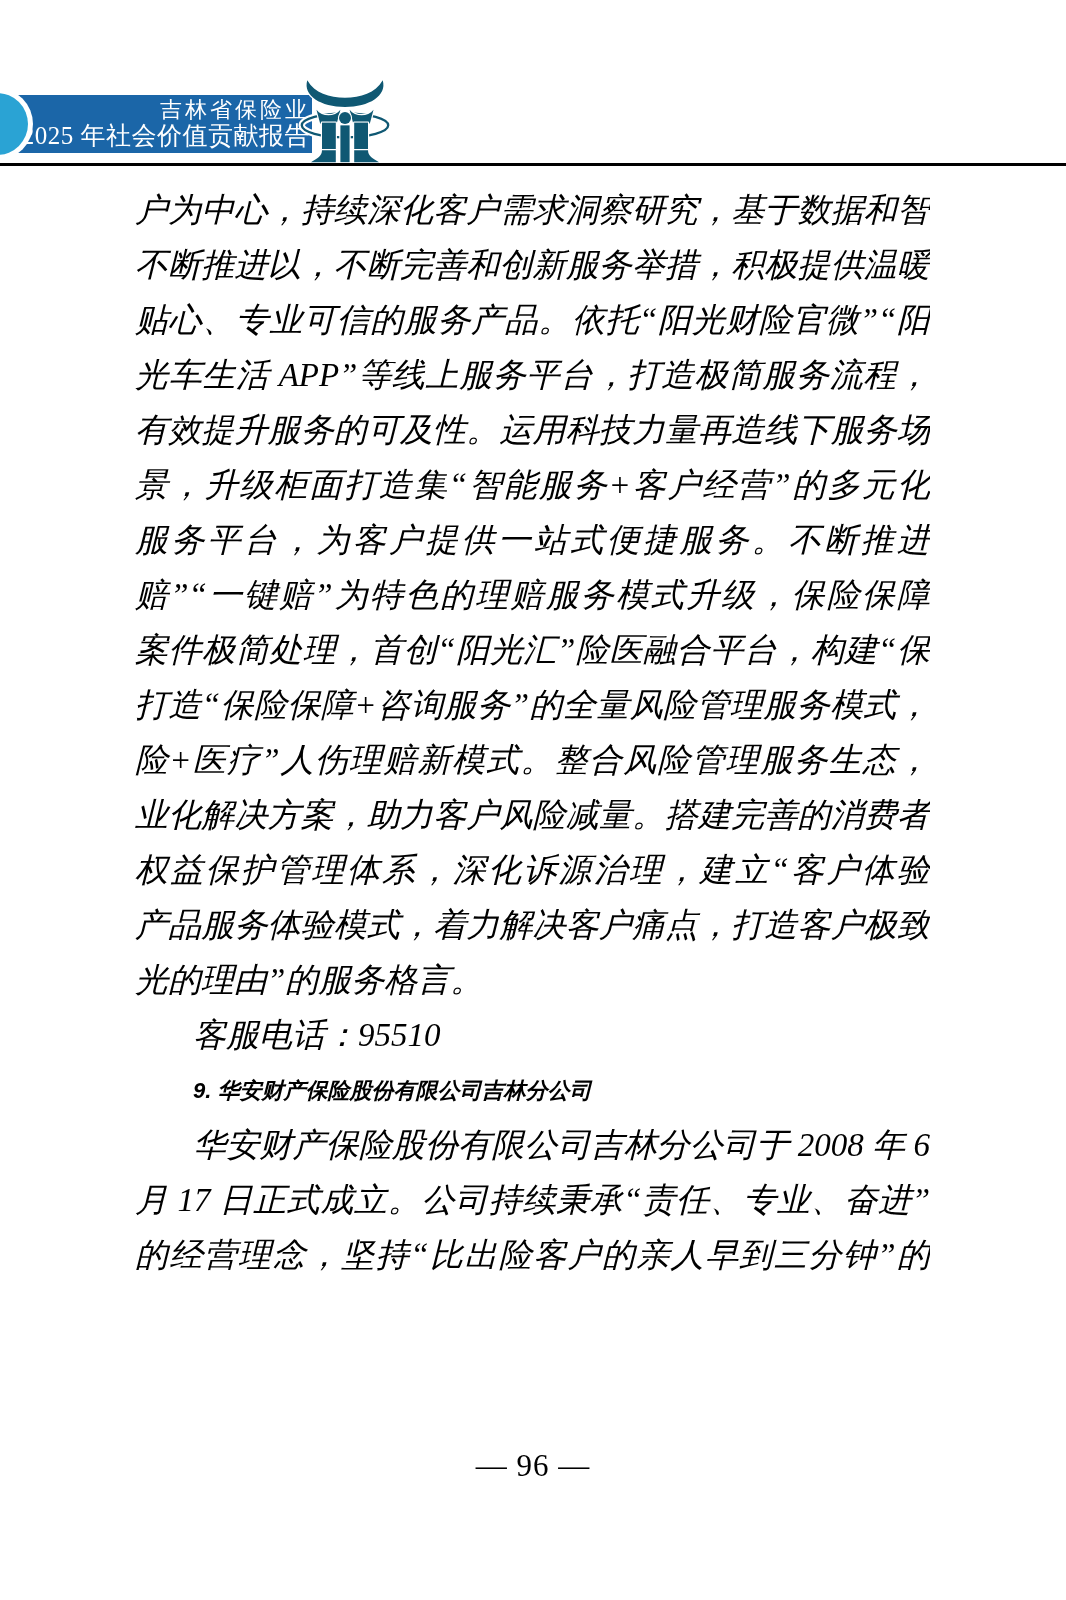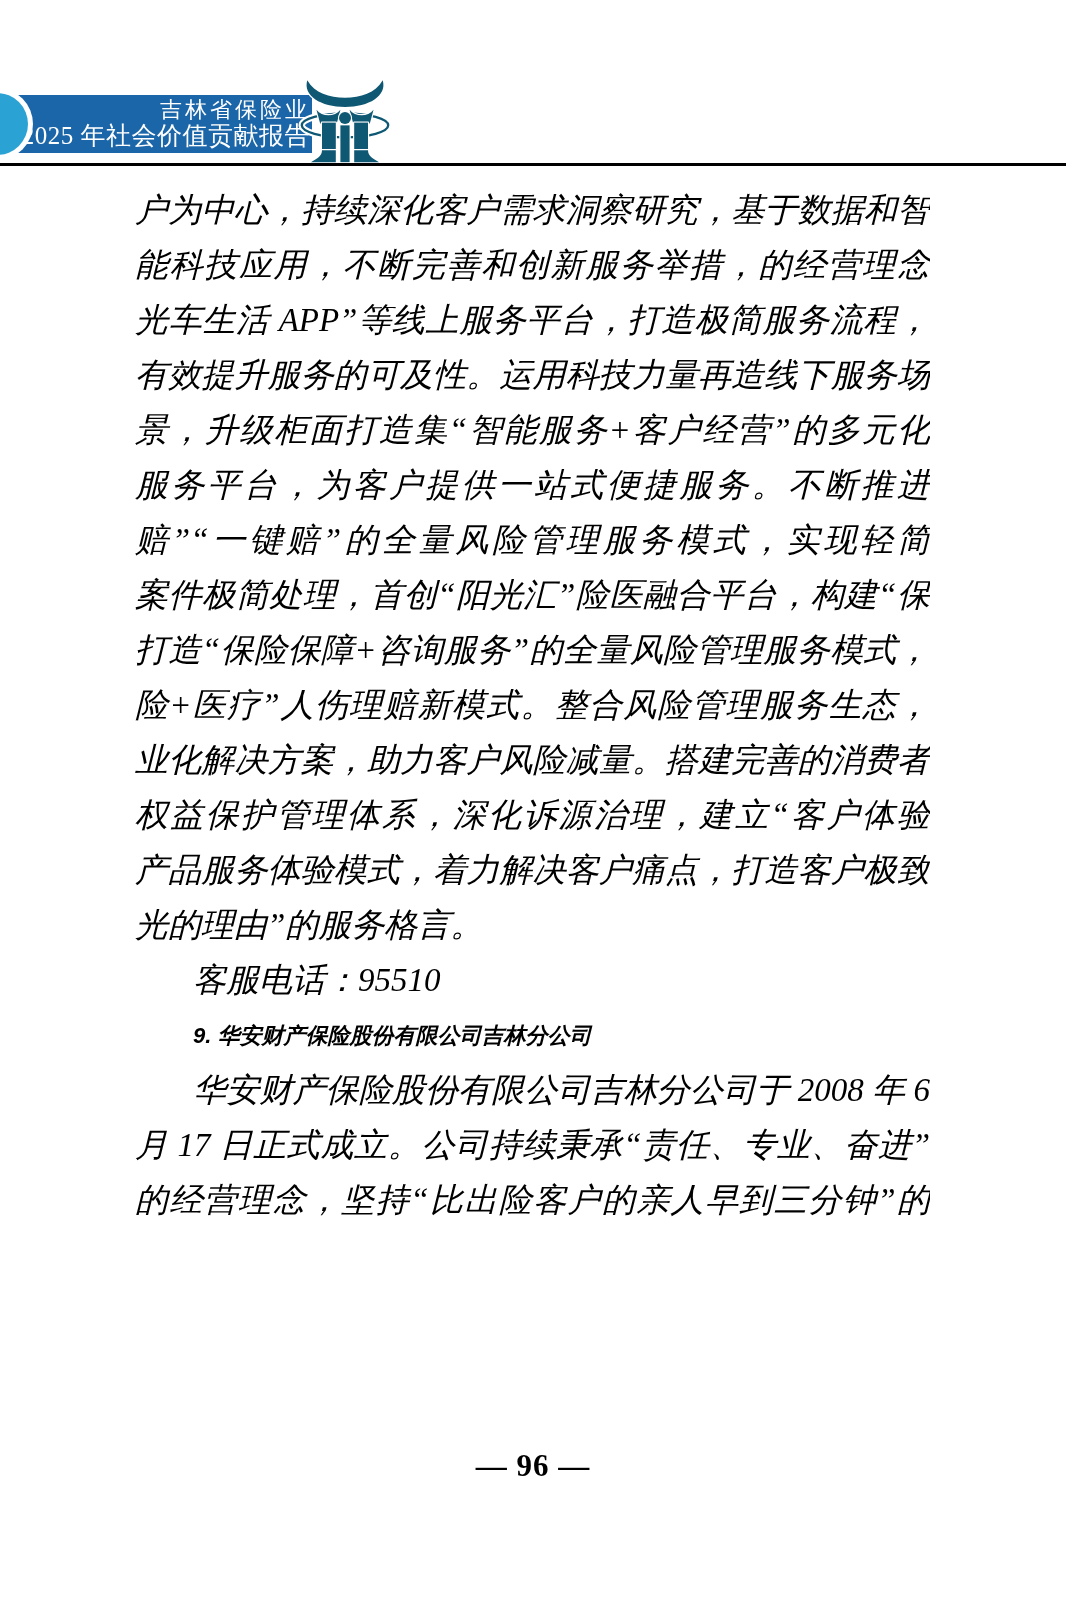--- a/index.html
+++ b/index.html
@@ -29,21 +29,21 @@
   .line{height:55px;line-height:55px;overflow:hidden;font-style:italic;}
   .j{text-align:justify;text-align-last:justify;}
   .indent{padding-left:58px;}
   .heading{
     font-family:"Liberation Sans","DejaVu Sans",sans-serif;
     font-weight:700;font-size:22px;
   }
   
   .footer{
     position:absolute;left:0;top:1448px;width:1066px;text-align:center;
-    font-weight:700;font-size:31px;letter-spacing:1px;
+    font-weight:400;font-size:31px;letter-spacing:1px;
   }
 </style>
 </head>
 <body>
 
 <div class="page">
 
   <div class="header">
     <div class="band">
       <div class="band-text">
@@ -70,26 +70,27 @@
 
         <circle cx="50" cy="50" r="6.5"></circle>
         <rect x="45" y="58" width="10" height="40"></rect>
       </g>
     </svg>
     <div class="rule"></div>
   </div>
 
   <div class="body-text">
     <div class="line j">户为中心，持续深化客户需求洞察研究，基于数据和智</div>
-    <div class="line j">能科技应用，不断完善和创新服务举措，的经营理念</div>
+    <div class="line j">不断推进以，不断完善和创新服务举措，积极提供温暖</div>
+    <div class="line j">贴心、专业可信的服务产品。依托“阳光财险官微”“阳</div>
     <div class="line j">光车生活 APP”等线上服务平台，打造极简服务流程，</div>
     <div class="line j">有效提升服务的可及性。运用科技力量再造线下服务场</div>
     <div class="line j">景，升级柜面打造集“智能服务+客户经营”的多元化</div>
     <div class="line j">服务平台，为客户提供一站式便捷服务。不断推进以“闪</div>
-    <div class="line j">赔”“一键赔”的全量风险管理服务模式，实现轻简</div>
+    <div class="line j">赔”“一键赔”为特色的理赔服务模式升级，保险保障</div>
     <div class="line j">案件极简处理，首创“阳光汇”险医融合平台，构建“保</div>
     <div class="line j">打造“保险保障+咨询服务”的全量风险管理服务模式，</div>
     <div class="line j">险+医疗”人伤理赔新模式。整合风险管理服务生态，</div>
     <div class="line j">业化解决方案，助力客户风险减量。搭建完善的消费者</div>
     <div class="line j">权益保护管理体系，深化诉源治理，建立“客户体验官”</div>
     <div class="line j">产品服务体验模式，着力解决客户痛点，打造客户极致</div>
     <div class="line">光的理由”的服务格言。</div>
     <div class="line indent">客服电话：95510</div>
     <div class="line indent heading">9. 华安财产保险股份有限公司吉林分公司</div>
     <div class="line indent j">华安财产保险股份有限公司吉林分公司于 2008 年 6</div>

